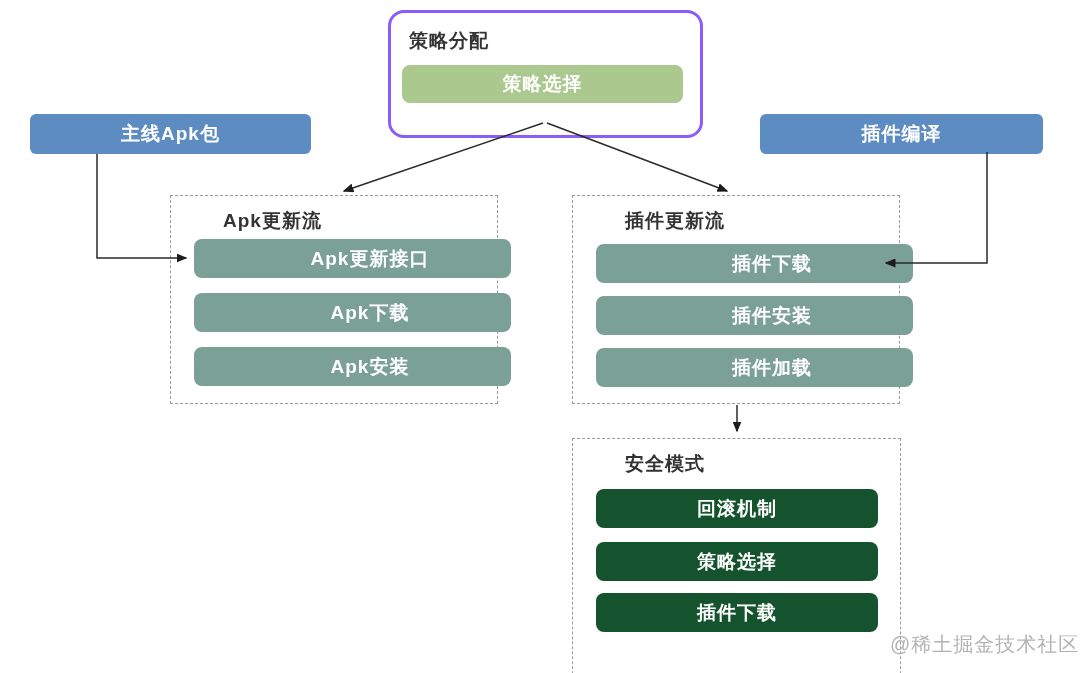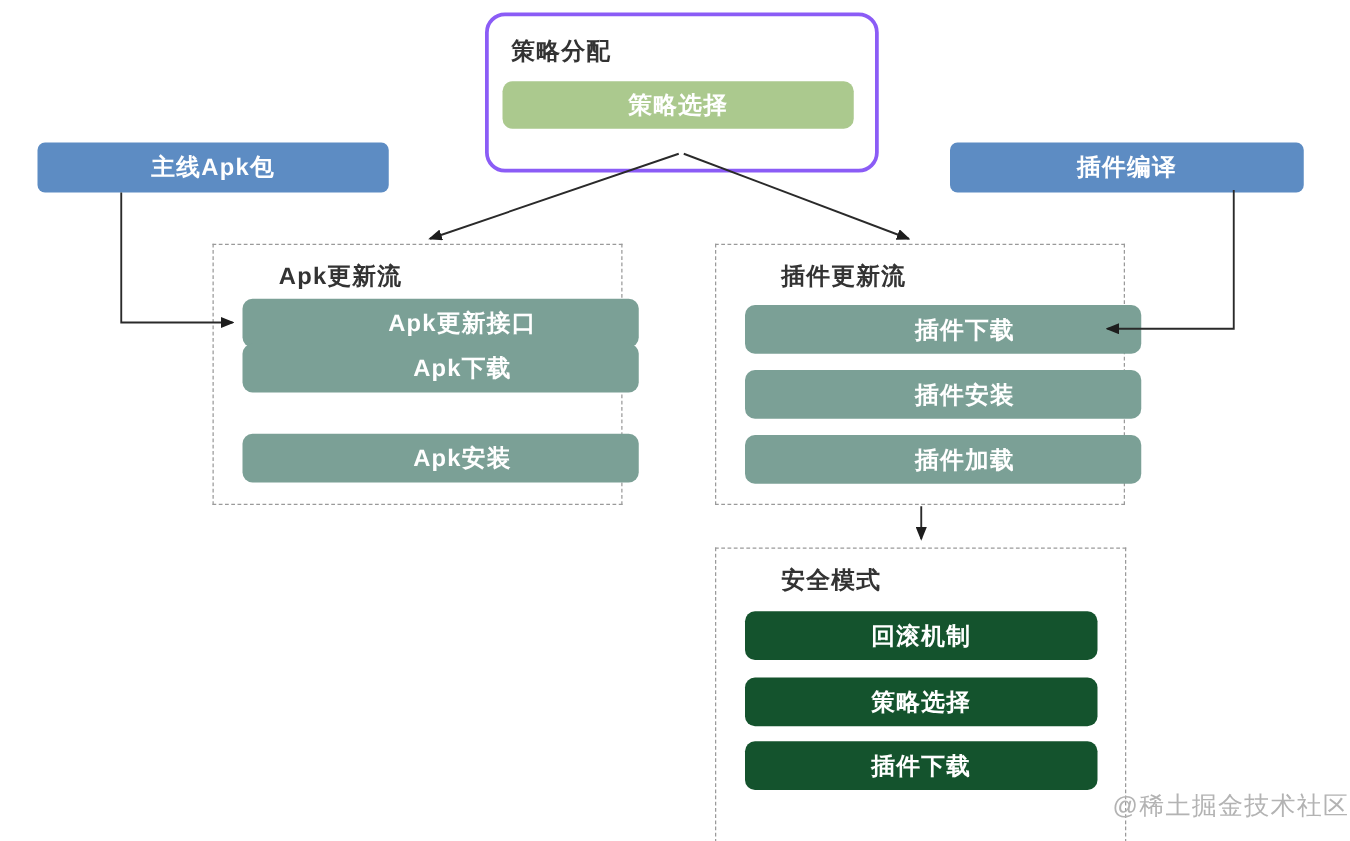--- a/index.html
+++ b/index.html
@@ -44,21 +44,21 @@
   .panel .step{
     position:absolute;left:23px;width:282px;height:39px;border-radius:8px;
     display:flex;align-items:center;justify-content:center;
     font-size:19px;font-weight:bold;color:#ffffff;letter-spacing:1px;
   }
   .panel .step.sage{background:#7ba096;padding-left:35px;}
   .panel .step.orange{background:#14532d;}
   .apk-panel{left:170px;top:195px;width:328px;height:209px;}
   .plugin-panel{left:572px;top:195px;width:328px;height:209px;}
   .safe-panel{left:572px;top:438px;width:329px;height:261px;}
-  .apk-panel .s0{top:43px;} .apk-panel .s1{top:79px;} .apk-panel .s2{top:151px;}
+  .apk-panel .s0{top:43px;} .apk-panel .s1{top:97px;} .apk-panel .s2{top:151px;}
   .plugin-panel .s0{top:48px;} .plugin-panel .s1{top:100px;} .plugin-panel .s2{top:152px;}
   .safe-panel .s0{top:50px;} .safe-panel .s1{top:103px;} .safe-panel .s2{top:154px;}
   
   #connectors{
     position:absolute;left:0;top:0;width:1080px;height:673px;
     pointer-events:none;z-index:5;
   }
   .watermark{
     position:absolute;left:890px;top:631px;
     font-size:20px;color:#b3b3b3;letter-spacing:1px;white-space:nowrap;

